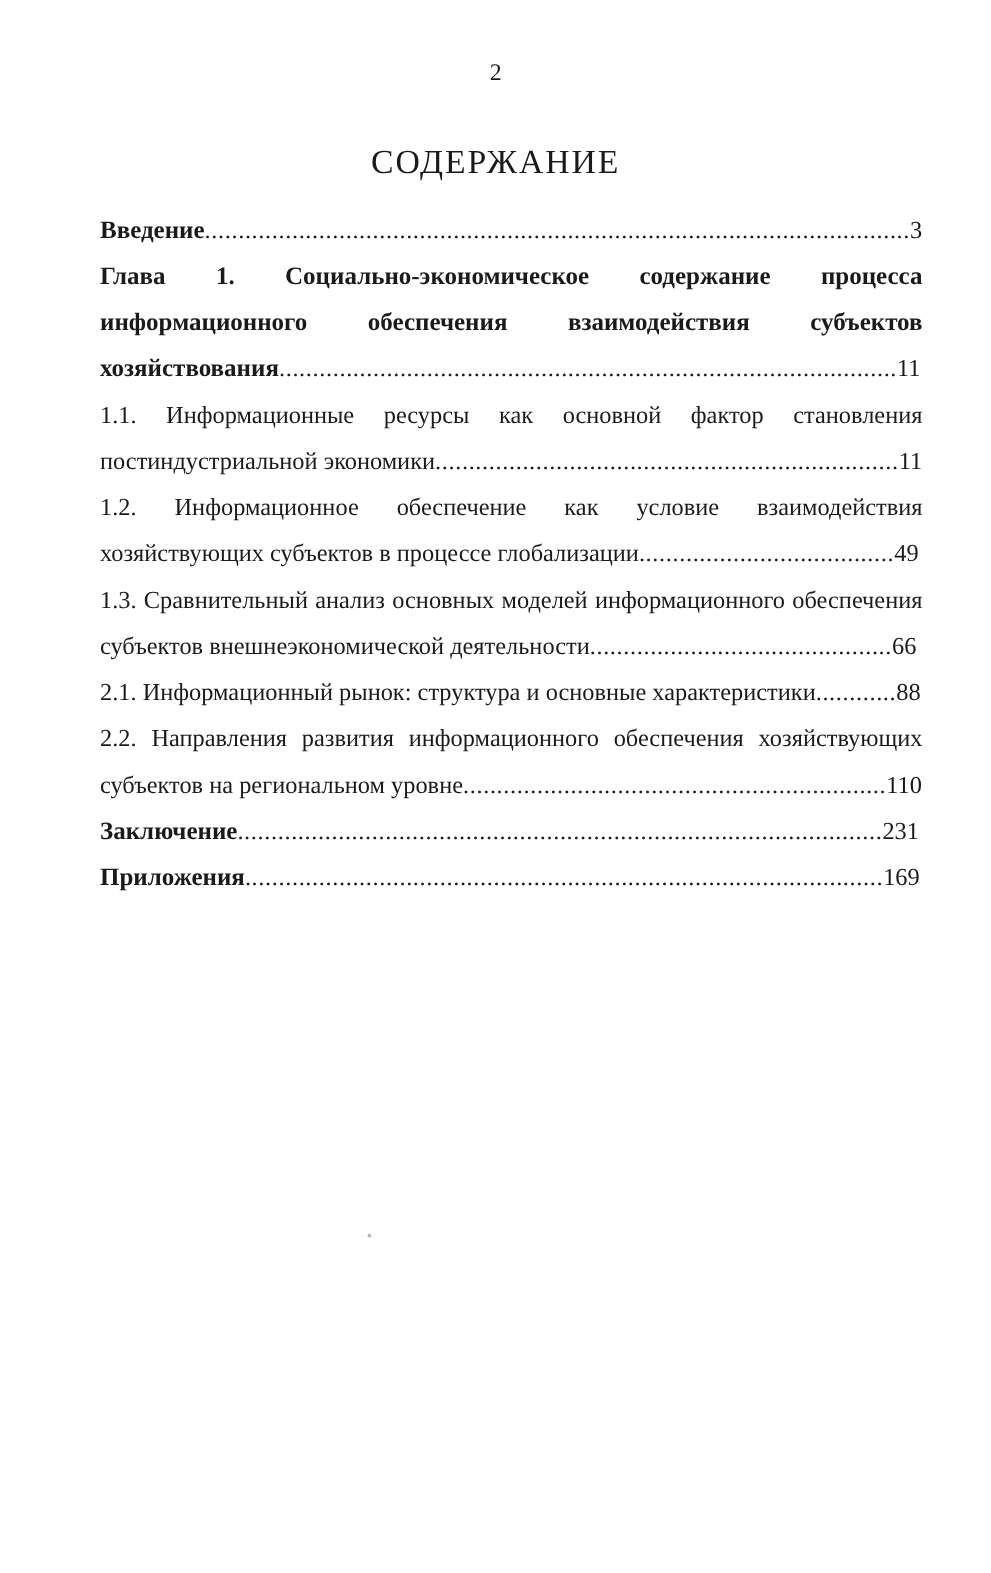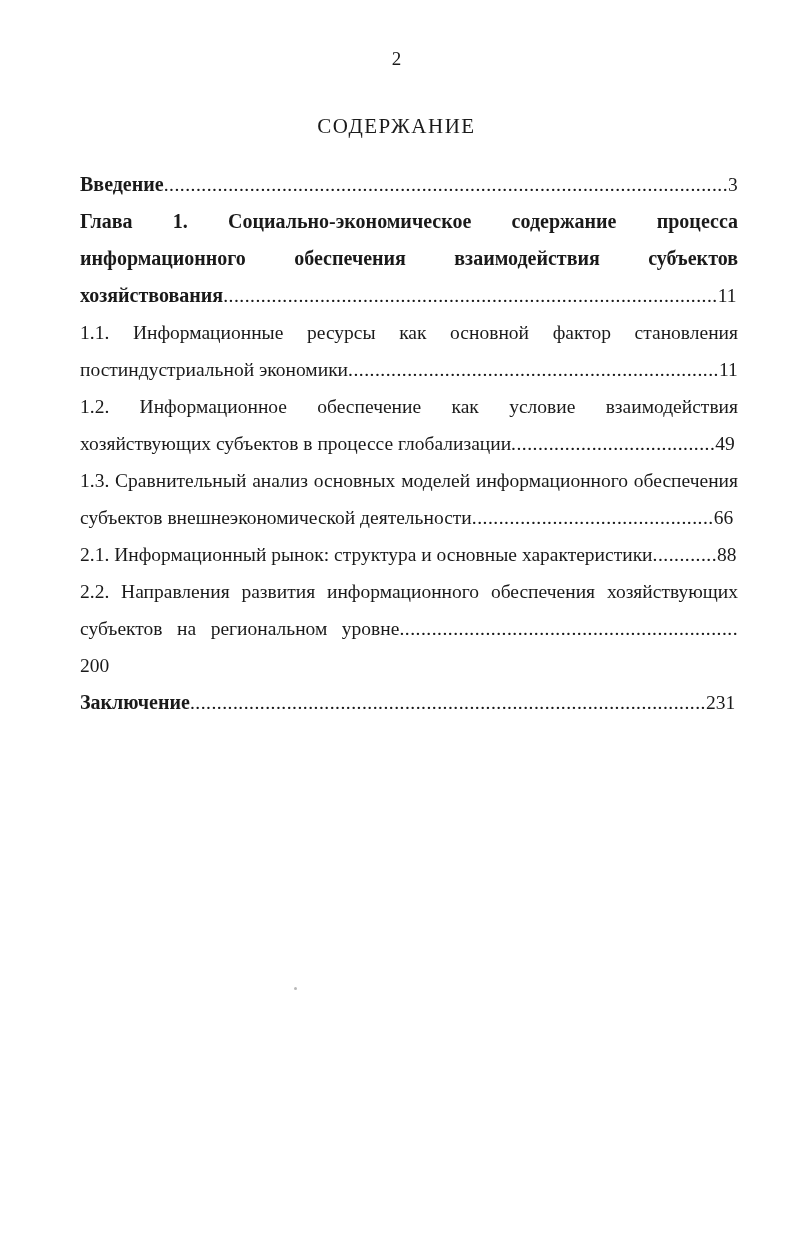--- a/index.html
+++ b/index.html
@@ -29,21 +29,21 @@
     width: 100%;
     text-align: center;
     font-size: 19px;
   }
   .doc-title {
     position: absolute;
     top: 114px;
     left: 0;
     width: 100%;
     text-align: center;
-    font-size: 21px;
+    font-size: 27px;
     letter-spacing: 1.5px;
   }
   .toc {
     position: absolute;
     top: 166px;
     left: 80px;
     width: 658px;
     font-size: 19.5px;
     line-height: 37px;
   }
@@ -93,23 +93,24 @@
 
     <div class="toc-entry"><span class="label">1.1. Информационные ресурсы как основной фактор становления постиндустриальной экономики</span><span class="leader">.....................................................................</span><span class="pagenum">11</span></div>
 
     <div class="toc-entry"><span class="label">1.2. Информационное обеспечение как условие взаимодействия хозяйствующих субъектов в процессе глобализации</span><span class="leader">......................................</span><span class="pagenum">49</span></div>
 
     <div class="toc-entry"><span class="label">1.3. Сравнительный анализ основных моделей информационного обеспечения субъектов внешнеэкономической деятельности</span><span class="leader">.............................................</span><span class="pagenum">66</span></div>
 
 
     <div class="toc-entry"><span class="label">2.1. Информационный рынок: структура и основные характеристики</span><span class="leader">............</span><span class="pagenum">88</span></div>
 
-    <div class="toc-entry"><span class="label">2.2. Направления развития информационного обеспечения хозяйствующих субъектов на региональном уровне</span><span class="leader">...............................................................</span><span class="pagenum">200</span></div>
+    <div class="toc-entry"><span class="label">2.2. Направления развития информационного обеспечения хозяйствующих субъектов на региональном уровне</span><span class="leader">...............................................................</span><span class="pagenum">110</span></div>
 
     <div class="toc-entry bold"><span class="label">Заключение</span><span class="leader">................................................................................................</span><span class="pagenum">231</span></div>
 
 
+    <div class="toc-entry bold"><span class="label">Приложения</span><span class="leader">...............................................................................................</span><span class="pagenum">169</span></div>
 
   </div>
 
   <div class="speck"></div>
 
 </div>
 
 </body></html>

